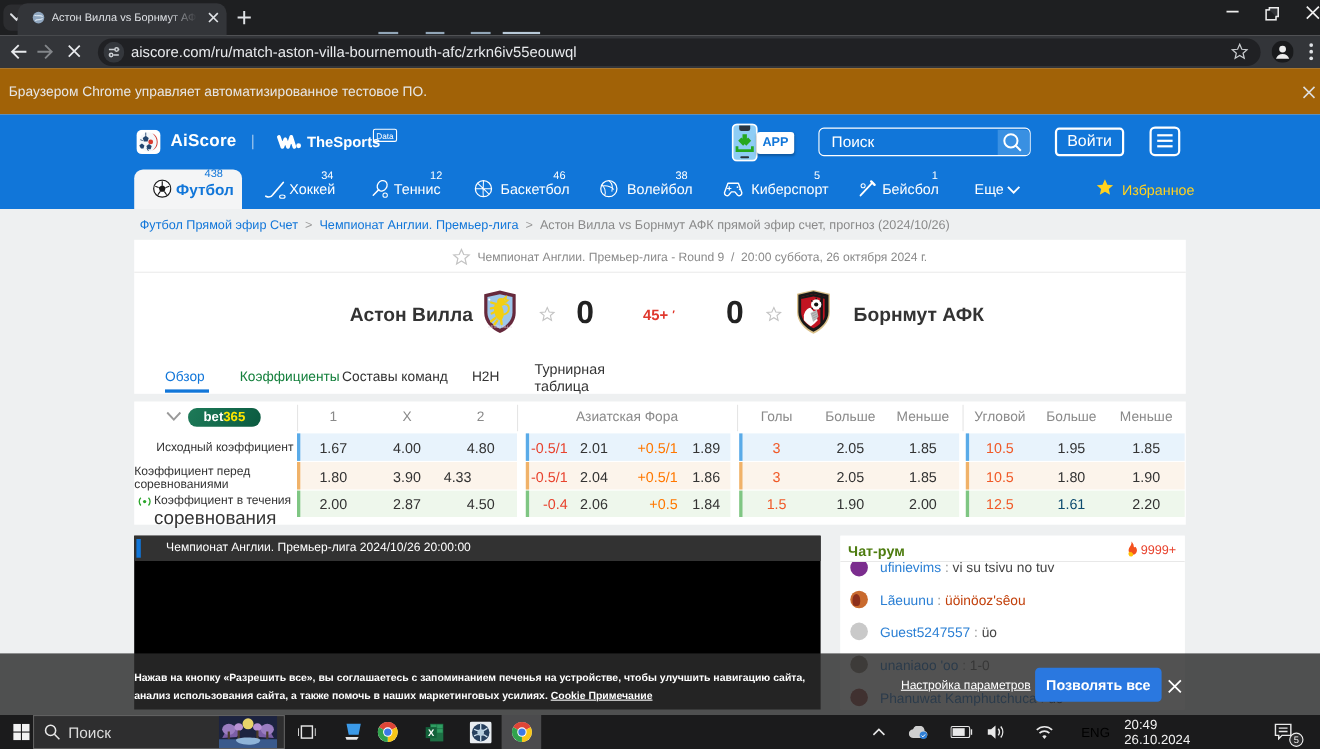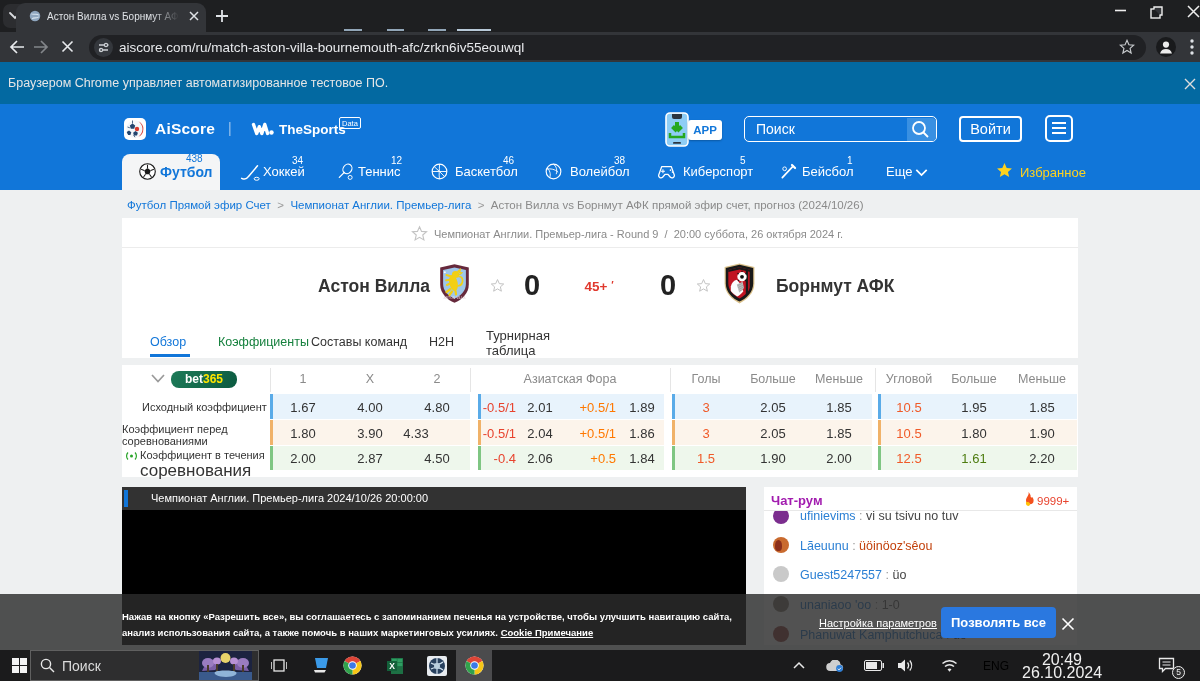--- a/index.html
+++ b/index.html
@@ -4,21 +4,21 @@
 *{margin:0;padding:0;box-sizing:border-box}
 html,body{width:1200px;height:681px;overflow:hidden;font-family:"Liberation Sans",sans-serif;background:#eef0f1;position:relative}
 .abs{position:absolute}
 
 #tabstrip{left:0;top:0;width:1200px;height:32px;background:#1e1f21}
 #tab{left:16px;top:3px;width:190px;height:29px;background:#333539;border-radius:9px 9px 0 0}
 #tabtitle{left:47px;top:11px;width:132px;color:#dfe2e6;font-size:10px;white-space:nowrap;overflow:hidden;-webkit-mask-image:linear-gradient(90deg,#000 80%,transparent)}
 #tsbtn{left:3px;top:4px;width:24px;height:24px;background:#2c2d30;border-radius:7px}
 #toolbar{left:0;top:32px;width:1200px;height:30px;background:#333539}
 #omnibox{left:89px;top:35px;width:1057px;height:25px;background:#202124;border-radius:13px;color:#e8eaed;font-size:13.5px}
-#notifbar{left:0;top:62px;width:1200px;height:42px;background:#0369a1;color:#e6e6e6;font-size:12.5px}
+#notifbar{left:0;top:62px;width:1200px;height:42px;background:#a16207;color:#e6e6e6;font-size:12.5px}
 
 #bluehead{left:0;top:104px;width:1200px;height:86px;background:#1176d9}
 .wbtn{border:2px solid #fff;border-radius:4px;color:#fff}
 #ftab{left:122px;top:154px;width:98px;height:36px;background:#f4f5f6;border-radius:8px 8px 0 0;color:#1176d9;font-weight:bold}
 
 #bcrumb{left:0;top:190px;width:1200px;height:28px;background:#eef0f1;font-size:12px;color:#8a8a8a}
 .card{background:#fff;position:absolute}
 .star-o{fill:none;stroke:#c3c3c3;stroke-width:1.6}
 
 .oc{position:absolute;font-size:13px;color:#333;text-align:center}
@@ -331,31 +331,31 @@
 <div class="oc" style="left:340px;top:451.25px;width:60px">2.87</div>
 <div class="oc" style="left:407px;top:451.25px;width:60px">4.50</div>
 <div class="oc" style="left:456px;top:451.25px;width:60px;text-align:right;color:#e8432e">-0.4</div>
 <div class="oc" style="left:518px;top:451.25px;width:44px">2.06</div>
 <div class="oc" style="left:558px;top:451.25px;width:58px;text-align:right;color:#ff7800">+0.5</div>
 <div class="oc" style="left:620px;top:451.25px;width:44px">1.84</div>
 <div class="oc" style="left:676px;top:451.25px;width:60px;color:#f05a28">1.5</div>
 <div class="oc" style="left:743px;top:451.25px;width:60px;color:#333">1.90</div>
 <div class="oc" style="left:809px;top:451.25px;width:60px;color:#333">2.00</div>
 <div class="oc" style="left:879px;top:451.25px;width:60px;color:#f05a28">12.5</div>
-<div class="oc" style="left:944px;top:451.25px;width:60px;color:#4d7c0f">1.61</div>
+<div class="oc" style="left:944px;top:451.25px;width:60px;color:#0c4a6e">1.61</div>
 <div class="oc" style="left:1012px;top:451.25px;width:60px;color:#333">2.20</div>
 
 <div class="abs" style="left:122px;top:487px;width:624px;height:158px;background:#000"></div>
 <div class="abs" style="left:122px;top:487px;width:624px;height:23px;background:#323232"></div>
 <div class="abs" style="left:123.5px;top:489.5px;width:4.5px;height:17px;background:#1176d9"></div>
 <div class="abs" style="left:151px;top:492px;color:#fff;font-size:11px">Чемпионат Англии. Премьер-лига 2024/10/26 20:00:00</div>
 
 <div class="card" style="left:764px;top:487px;width:313px;height:158px"></div>
 <div class="abs" style="left:764px;top:487px;width:313px;height:24px;border-bottom:1px solid #e8e8e8;background:#fff"></div>
-<div class="abs" style="left:771px;top:493px;font-size:13px;font-weight:bold;color:#a21caf">Чат-рум</div>
+<div class="abs" style="left:771px;top:493px;font-size:13px;font-weight:bold;color:#4d7c0f">Чат-рум</div>
 <svg class="abs" style="left:1022px;top:492px" width="13" height="15" viewBox="0 0 13 15">
     <path d="M6.5 0C7.5 3.5 4 5 4 8.5a3.8 3.8 0 007.6 0c0-1.7-.8-2.6-1.3-3.5-.8.9-1.3.8-1.7-.4C9 2.8 7.5 1.5 6.5 0z" fill="#f4511e"></path>
     <path d="M6.5 14a2.6 2.6 0 01-1.7-4.6c.3.8 1 .9 1.4.3.5.7 2 1.3 2 2.3A2.2 2.2 0 016.5 14z" fill="#ffc107"></path>
   </svg>
 <div class="abs" style="left:1037px;top:495px;font-size:11.5px;color:#e8432e">9999+</div>
 <div class="abs" style="left:764px;top:511px;width:313px;height:134px;background:#fff;overflow:hidden">
  <div style="position:absolute;left:9px;top:-3px;width:16px;height:16px;border-radius:50%;background:#7b2d8e"></div>
  <div style="position:absolute;left:36px;top:-2px;font-size:12.5px;color:#2a7fd4">ufinievims <span style="color:#999">:</span> <span style="color:#444">vi su tsivu no tuv</span></div>
  <div style="position:absolute;left:9px;top:26px;width:16px;height:16px;border-radius:50%;background:#c96a2e"></div>
  <div style="position:absolute;left:11px;top:29px;width:7px;height:11px;border-radius:50% 50% 40% 40%;background:#8c2f1b"></div>
@@ -465,18 +465,18 @@
 <svg class="abs" style="left:897px;top:658px;z-index:42" width="16" height="15" viewBox="0 0 16 15">
     <path d="M1 5v5h3l4 3.5v-12L4 5z" fill="#e8e8e8"></path>
     <path d="M10.5 4.5a5 5 0 010 6M12.8 2.5a8 8 0 010 10" stroke="#e8e8e8" stroke-width="1.3" fill="none"></path>
   </svg>
 <svg class="abs" style="left:941px;top:658px;z-index:42" width="17" height="15" viewBox="0 0 17 15">
     <path d="M1.5 5.5a10 10 0 0114 0" stroke="#e8e8e8" stroke-width="1.5" fill="none"></path>
     <path d="M4 8.5a6.5 6.5 0 019 0" stroke="#e8e8e8" stroke-width="1.5" fill="none"></path>
     <path d="M6.5 11.3a3.2 3.2 0 014 0l-2 2.5z" fill="#e8e8e8"></path>
   </svg>
 <div class="abs" style="left:983px;top:659px;z-index:42;font-size:12px;color:#000000">ENG</div>
-<div class="abs" style="left:1022px;top:653px;z-index:42;width:60px;text-align:right;font-size:16px;color:#f0f0f0;line-height:13px">20:49<br>26.10.2024</div>
+<div class="abs" style="left:1022px;top:653px;z-index:42;width:60px;text-align:left;font-size:12px;color:#f0f0f0;line-height:13px">20:49<br>26.10.2024</div>
 <svg class="abs" style="left:1158px;top:657px;z-index:42" width="17" height="16" viewBox="0 0 17 16">
     <path d="M1.5 1.5h14v10h-8l-3 3v-3h-3z" fill="#1b1b1c" stroke="#e8e8e8" stroke-width="1.3"></path>
     <path d="M4.5 5h8M4.5 8h8" stroke="#e8e8e8" stroke-width="1.2"></path>
   </svg>
 <div class="abs" style="left:1172px;top:666px;z-index:43;width:13px;height:13px;border-radius:50%;background:#2d2d2e;border:1px solid #f0f0f0;color:#f0f0f0;font-size:8.5px;text-align:center;line-height:11px">5</div>
 
 </body></html>

